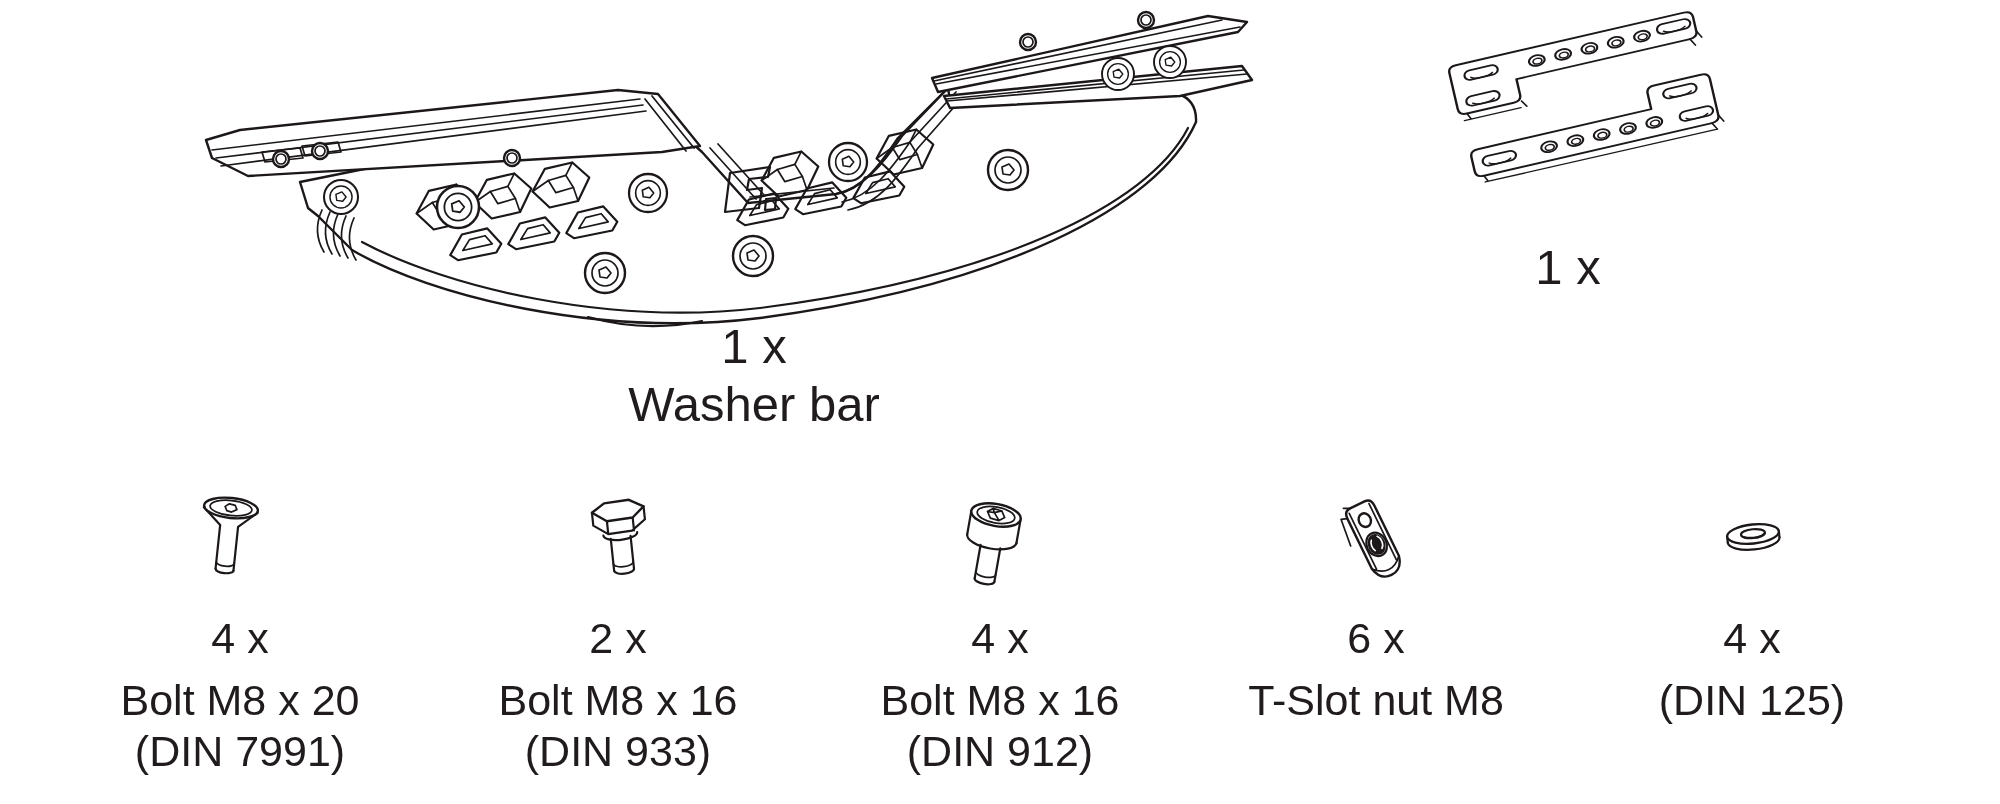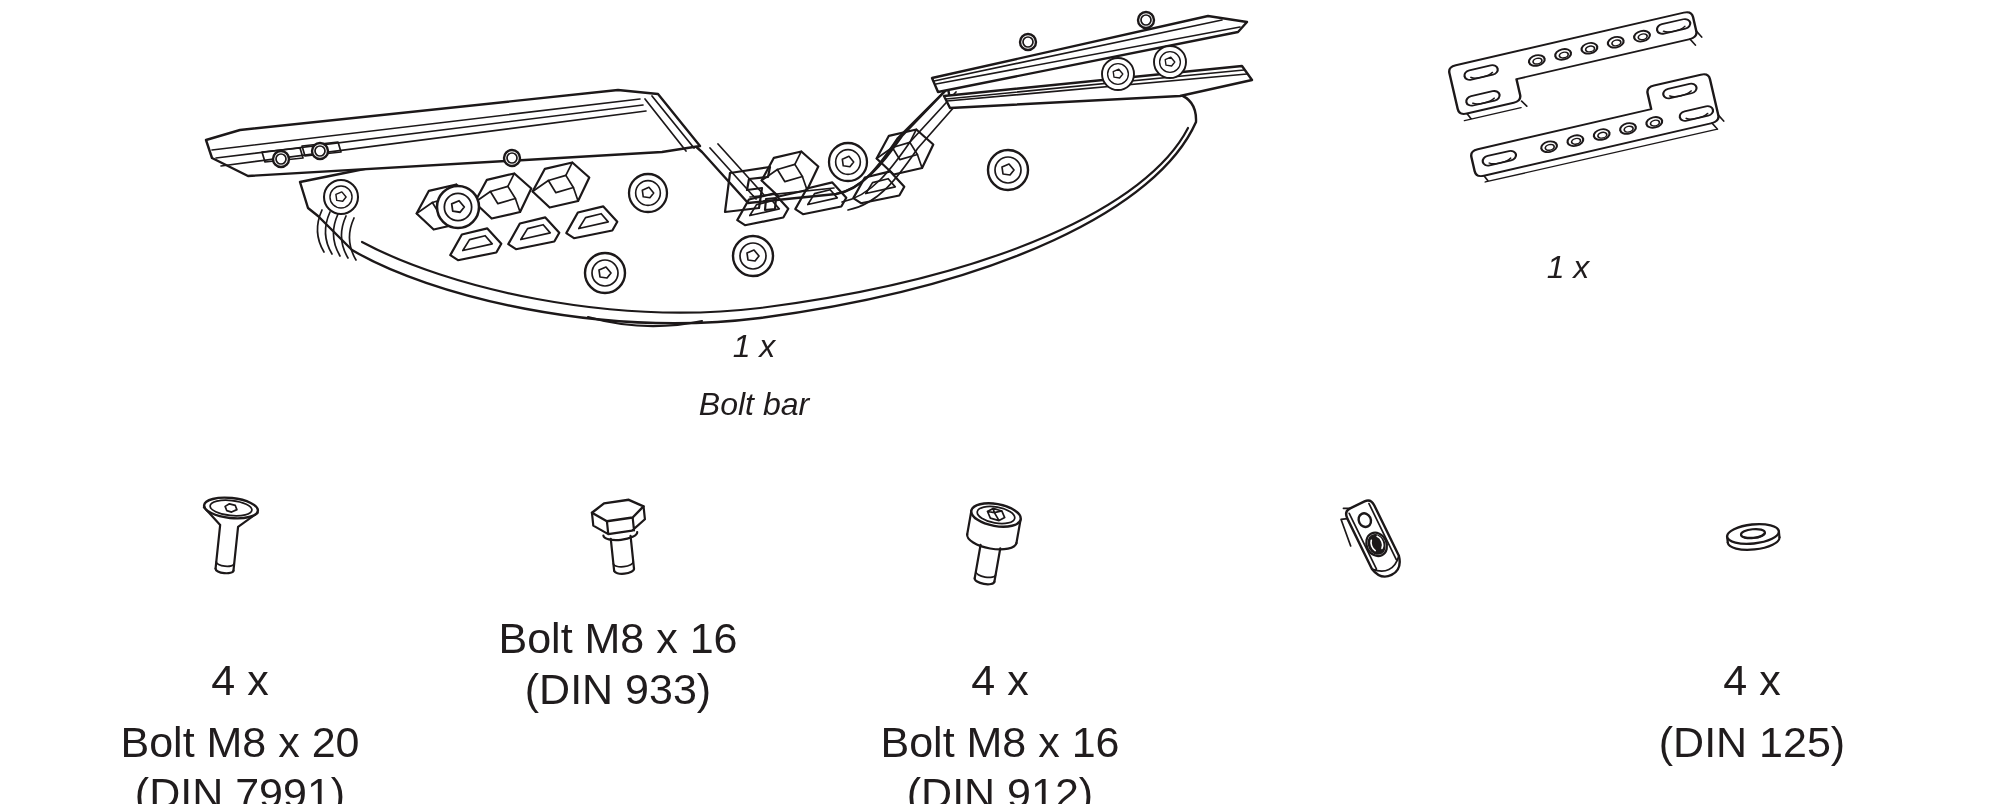--- a/index.html
+++ b/index.html
@@ -1,21 +1,21 @@
 <!DOCTYPE html>
 <html><head>
 <meta charset="utf-8">
 <style>
   html,body{margin:0;padding:0;background:#ffffff;}
   #stage{position:relative;width:2000px;height:804px;background:#fff;overflow:hidden;
          font-family:"Liberation Sans", sans-serif;color:#201c1d;}
-  .lbl{position:absolute;text-align:center;font-size:32px;line-height:58px;color:#201c1d;
-       letter-spacing:0px;font-style:italic;}
+  .lbl{position:absolute;text-align:center;font-size:49px;line-height:58px;color:#201c1d;
+       letter-spacing:0px;}
   .f-lbl{position:absolute;text-align:center;font-size:43px;color:#201c1d;}
-  .f-lbl .qty{line-height:51px;margin-bottom:11px;margin-top:42px;}
+  .f-lbl .qty{line-height:51px;margin-bottom:11px;}
   .f-lbl .nm,.f-lbl .din{line-height:51px;}
   svg{position:absolute;overflow:visible;}
   .s{fill:none;stroke:#1c1819;stroke-width:2.2;stroke-linejoin:round;stroke-linecap:round;}
   .f{fill:#ffffff;stroke:#1c1819;stroke-width:2.4;stroke-linejoin:round;stroke-linecap:round;}
   .t{fill:none;stroke:#1c1819;stroke-width:1.7;stroke-linejoin:round;stroke-linecap:round;}
   .dk{fill:#1c1819;stroke:#1c1819;stroke-width:1.5;}
   .wt{fill:none;stroke:#ffffff;stroke-width:1.6;stroke-linecap:round;}
 </style>
 </head>
 <body>
@@ -202,43 +202,49 @@
       <path class="s" d="M-26,0 L-26,6 M26,0 L26,6"></path>
       <path class="s" d="M-26,6 A 26 9.5 0 0 0 26,6"></path>
       <ellipse class="f" rx="26" ry="9.5"></ellipse>
       <ellipse class="s" rx="12" ry="4.3" cy="-0.5"></ellipse>
       <path class="t" d="M-12,0 A 12 4.3 0 0 0 12,0"></path>
     </g>
   </svg>
 
   <div class="lbl" style="left:554px;top:317px;width:400px">
     <div>1 x</div>
-    <div>Bolt bar</div>
+    <div>Washer bar</div>
   </div>
 
   <div class="lbl" style="left:1358px;top:238px;width:420px;line-height:59px">
     <div>1 x</div>
   </div>
 
   <div class="f-lbl" style="left:50px;top:613px;width:380px">
     <div class="qty">4 x</div>
     <div class="nm">Bolt M8 x 20</div>
     <div class="din">(DIN 7991)</div>
   </div>
 
   <div class="f-lbl" style="left:428px;top:613px;width:380px">
+    <div class="qty">2 x</div>
     <div class="nm">Bolt M8 x 16</div>
     <div class="din">(DIN 933)</div>
   </div>
 
   <div class="f-lbl" style="left:810px;top:613px;width:380px">
     <div class="qty">4 x</div>
     <div class="nm">Bolt M8 x 16</div>
     <div class="din">(DIN 912)</div>
   </div>
 
+  <div class="f-lbl" style="left:1186px;top:613px;width:380px">
+    <div class="qty">6 x</div>
+    <div class="nm">T-Slot nut M8</div>
+    <div class="din"></div>
+  </div>
 
   <div class="f-lbl" style="left:1562px;top:613px;width:380px">
     <div class="qty">4 x</div>
     <div class="din">(DIN 125)</div>
   </div>
 
 </div>
 
 </body></html>

